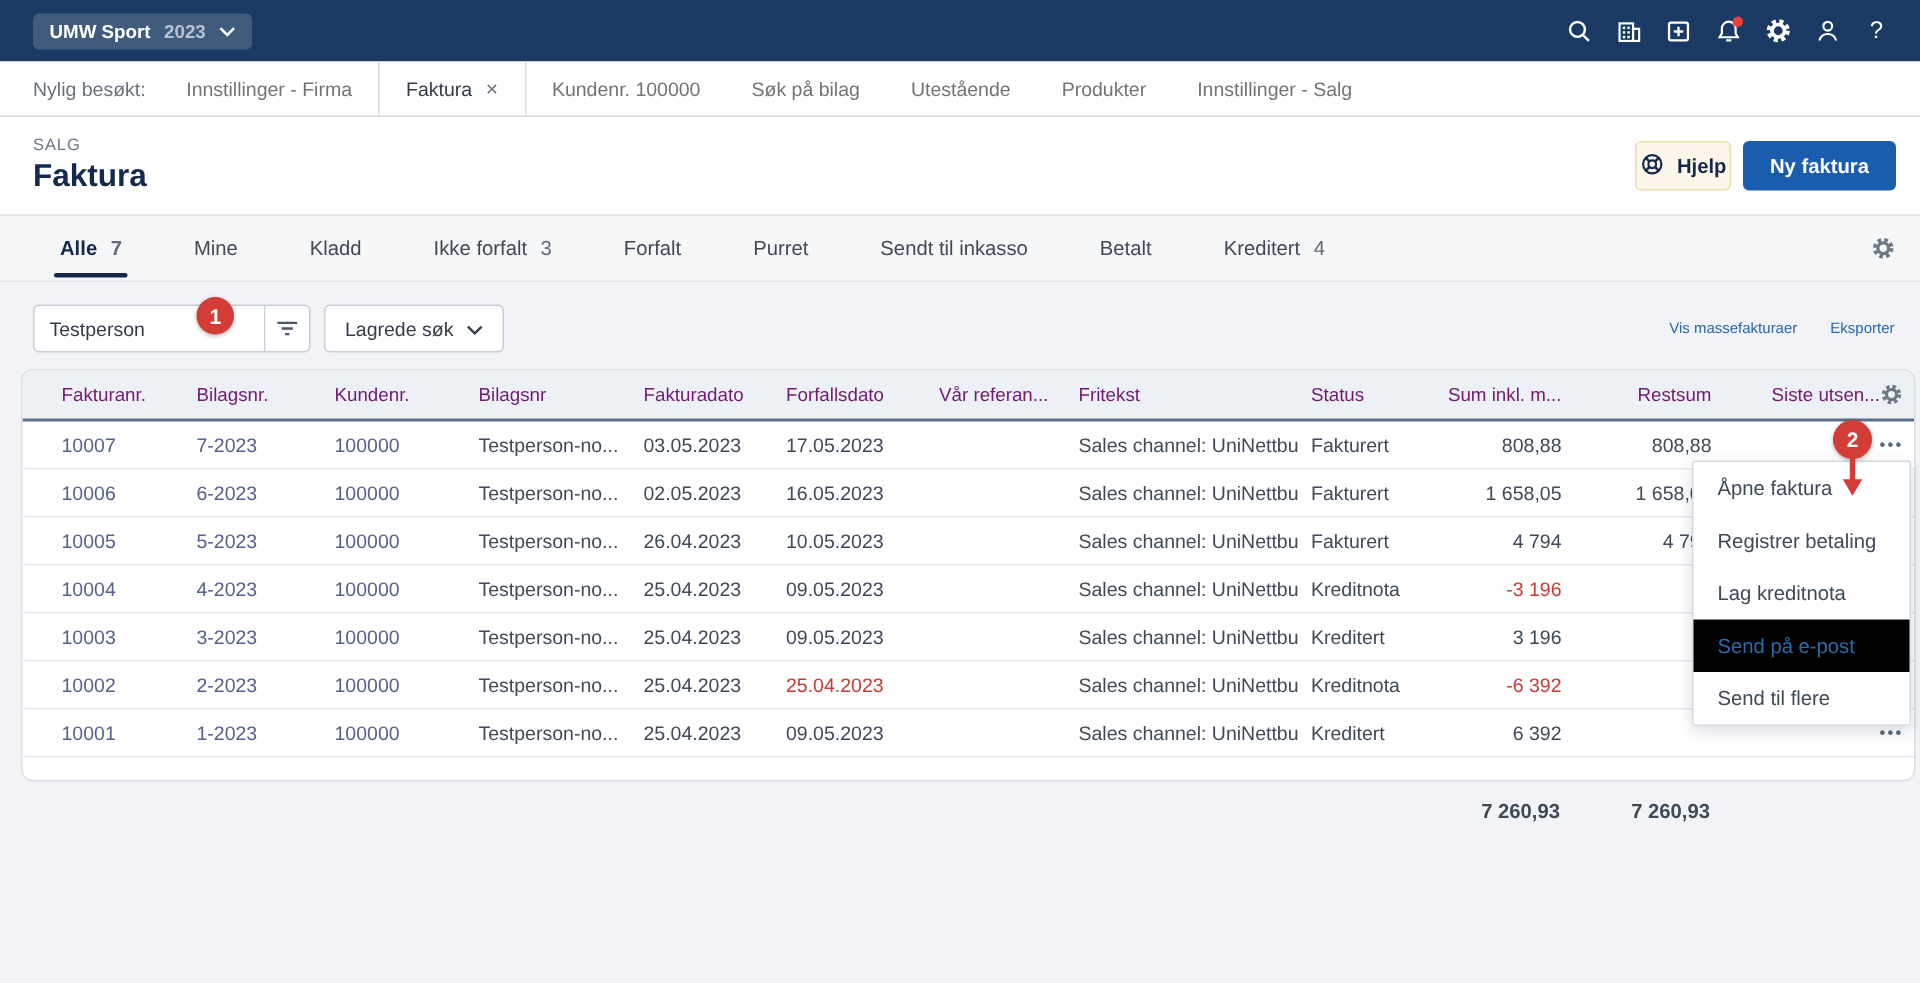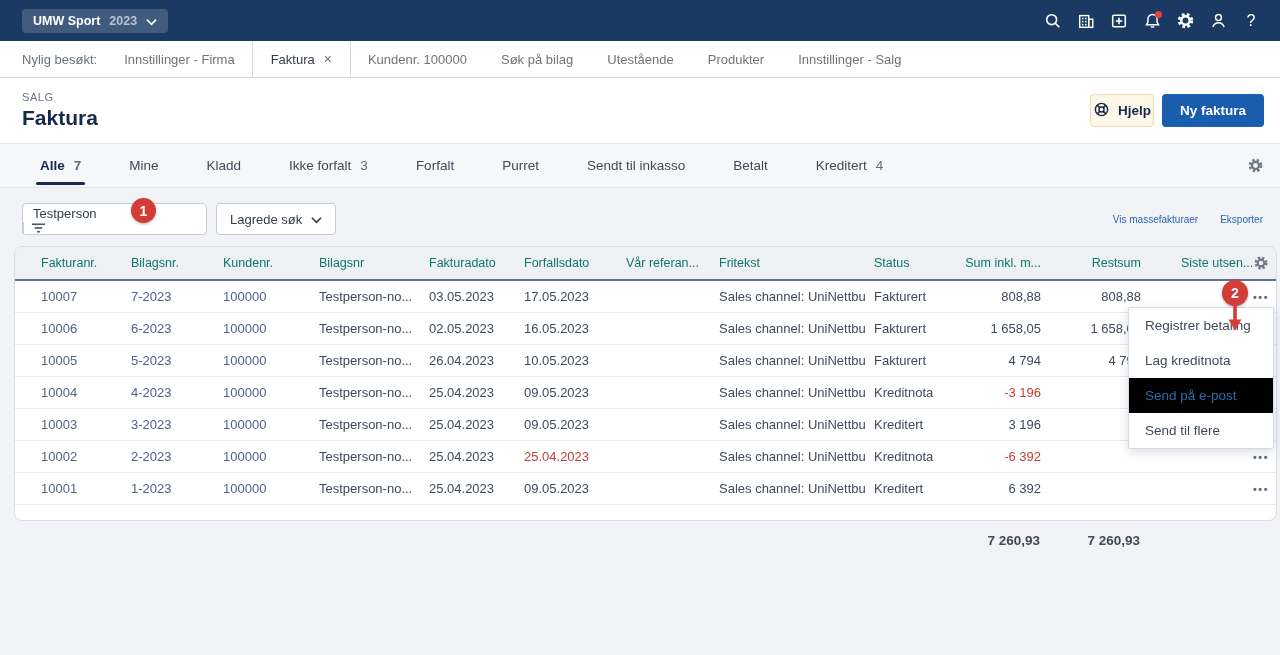--- a/index.html
+++ b/index.html
@@ -36,31 +36,31 @@
   .tabsrow { height:45px; background:#f6f7f9; border-top:1px solid #e3e6ea; border-bottom:1px solid #e3e6ea; display:flex; align-items:stretch; padding:0 16px 0 40px; }
   .tabs { display:flex; gap:48px; }
   .tab { display:flex; align-items:center; gap:9px; font-size:13.5px; color:#3f4a59; cursor:pointer; position:relative; white-space:nowrap; }
   .tab .cnt { color:#5f6b7c; }
   .tab.active { color:#14294b; font-weight:700; }
   .tab.active::after { content:""; position:absolute; left:-4px; right:-4px; bottom:2px; height:3px; background:#14294b; border-radius:2px; }
   .tabs-gear { margin-left:auto; display:flex; align-items:center; cursor:pointer; }
 
   
   .filterbar { display:flex; align-items:center; padding:15px 17px 0 22px; height:47px; }
-  .search-group { position:relative; display:flex; width:185px; height:32px; background:#fff; border:1px solid #c6cdd7; border-radius:4px;flex-direction:column; }
+  .search-group { position:relative; display:flex; width:185px; height:32px; background:#fff; border:1px solid #c6cdd7; border-radius:4px; }
   .search-input { border:none; outline:none; flex:1; min-width:0; padding:0 10px; font-size:13px; color:#333c49; font-family:"Liberation Sans",sans-serif; background:transparent; border-radius:4px 0 0 4px; }
   .filter-btn { width:30px; border-left:1px solid #c6cdd7; display:flex; align-items:center; justify-content:center; cursor:pointer; background:#fff; border-radius:0 4px 4px 0; }
   .btn-saved { margin-left:9px; height:32px; display:flex; align-items:center; gap:9px; padding:0 13px; background:#fff; border:1px solid #c6cdd7; border-radius:4px; font-size:13px; color:#333c49; cursor:pointer; }
   .bar-links { margin-left:auto; display:flex; gap:22px; }
   .blink { color:#2a66ad; font-size:10px; cursor:pointer; text-decoration:none; }
 
   
   .card { margin:11px 3px 0 14px; width:1263px; background:#fff; border:1px solid #d9dee4; border-radius:8px; padding-bottom:15px; overflow:hidden; }
   .grid { display:grid; grid-template-columns:90px 92px 96px 110px 95px 102px 93px 155px 82px 85px 100px 112px 1fr; padding-left:26px; align-items:center; }
-  .thead { height:34px; background:#edf0f4; border-bottom:2px solid #5d7189; font-size:12.5px; color:#0f766e; }
+  .thead { height:34px; background:#edf0f4; border-bottom:2px solid #5d7189; font-size:12.5px; color:#701a75; }
   .th { white-space:nowrap; overflow:hidden; }
   .th.num { text-align:right; }
   .th.pad40 { padding-left:40px; }
   .th-gear { display:flex; justify-content:flex-end; padding-right:8px; cursor:pointer; }
   .row { height:32px; border-bottom:1px solid #e6e9ed; font-size:13px; }
   .cell { white-space:nowrap; overflow:hidden; color:#3f4a59; }
   .cell.mut { color:#53618c; }
   .cell.num { text-align:right; }
   .cell.red { color:#c53c36; }
   .kebab { display:flex; justify-content:flex-end; padding-right:8px; color:#5d6b80; font-size:11px; font-weight:700; letter-spacing:1.5px; cursor:pointer; }
@@ -385,20 +385,21 @@
       <span></span>
       <span></span>
     <span class="cell num">7 260,93</span>
     <span class="cell num">7 260,93</span>
     <span></span>
       <span></span>
   </div>
 </div>
 
 <div class="ctxmenu" id="ctxmenu">
+    <div class="menu-item">Åpne faktura</div>
     <div class="menu-item">Registrer betaling</div>
     <div class="menu-item">Lag kreditnota</div>
     <div class="menu-item hl">Send på e-post</div>
     <div class="menu-item">Send til flere</div>
   </div>
 
 <div class="badge badge1">1</div>
 <div class="badge badge2">2</div>
 <div class="arrow2">
   <svg width="16" height="27" viewBox="0 0 16 27">

